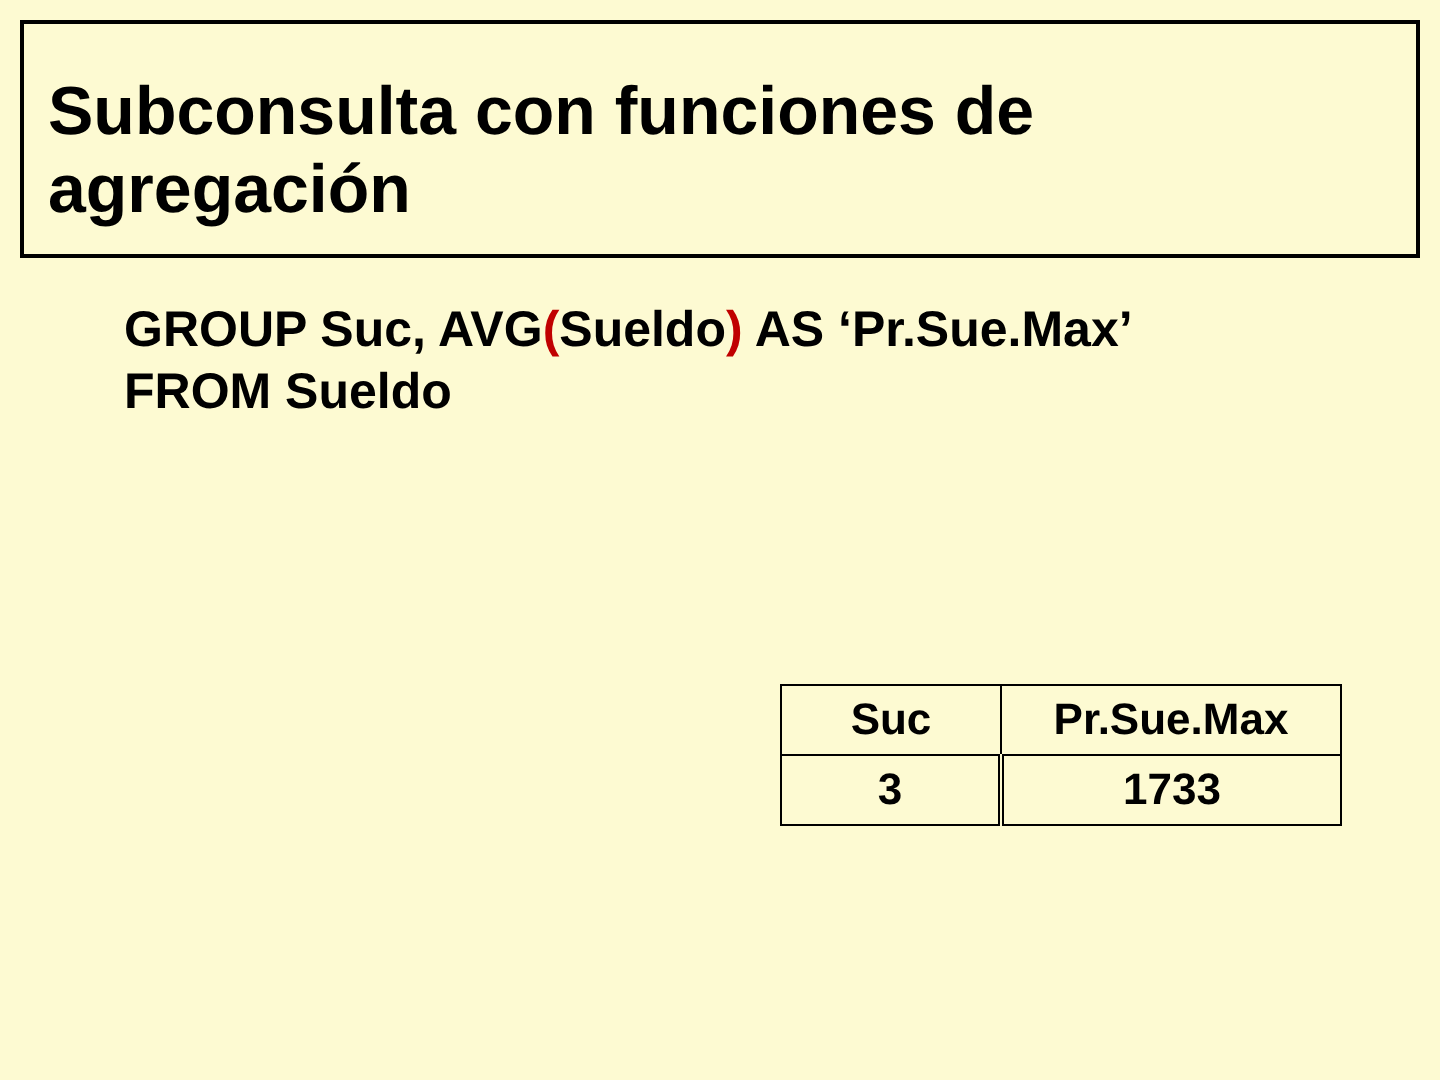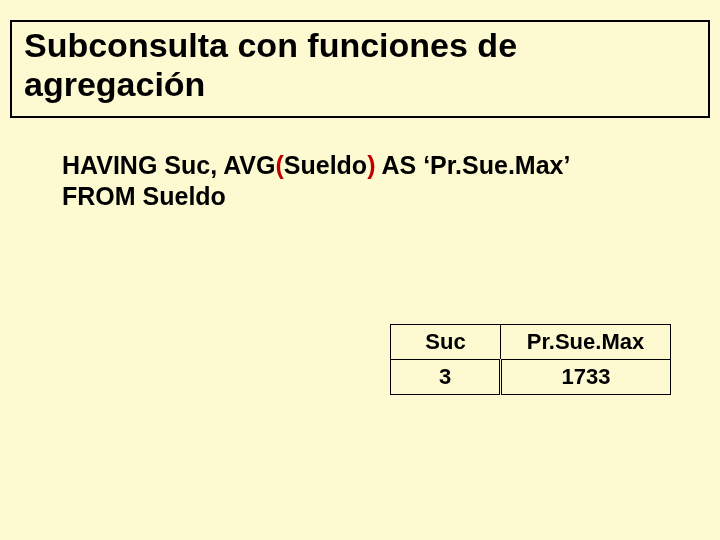--- a/index.html
+++ b/index.html
@@ -6,25 +6,25 @@
   body {
     width: 720px;
     height: 540px;
     background: #fdfad2;
     font-family: Arial, Helvetica, sans-serif;
     position: relative;
   }
   .title-box {
     position: absolute;
     left: 10px;
-    top: 20px;
+    top: 10px;
     width: 700px;
     border: 2px solid #000;
     background: #fdfad2;
-    padding: 4px 12px 12px 12px;
+    padding: 25px 12px 12px 12px;
   }
   .title-box h1 {
     font-size: 34px;
     font-weight: bold;
     line-height: 1.15;
     color: #000;
   }
   .sql-block {
     position: absolute;
     left: 62px;
@@ -32,21 +32,21 @@
     font-size: 25px;
     font-weight: bold;
     line-height: 1.25;
     color: #000;
   }
   .sql-block .paren { color: #c00000; }
   .sql-block .num   { color: #c00000; }
   .result-table {
     position: absolute;
     left: 390px;
-    top: 324px;
+    top: 342px;
     border-collapse: collapse;
   }
   .result-table th,
   .result-table td {
     border: 1px solid #000;
     background: #fdfad2;
     font-size: 22px;
     font-weight: bold;
     text-align: center;
     padding: 4px 0;
@@ -59,21 +59,21 @@
 </style>
 </head>
 <body>
 
 <div class="title-box">
   <h1>Subconsulta con funciones de agregación</h1>
 </div>
 
 <div class="sql-block">
   <div>
-    <span>HAVING Suc, AVG</span><span class="paren">(</span><span>Sueldo</span><span class="paren">)</span><span> AS ‘Pr.Sue.Max’</span>
+    <span>GROUP Suc, AVG</span><span class="paren">(</span><span>Sueldo</span><span class="paren">)</span><span> AS ‘Pr.Sue.Max’</span>
   </div>
   <div>FROM Sueldo</div>
 </div>
 
 <table class="result-table">
   <tbody>
       <tr>
     <th class="col-suc">Suc</th>
     <th class="col-pr">Pr.Sue.Max</th>
   </tr>

